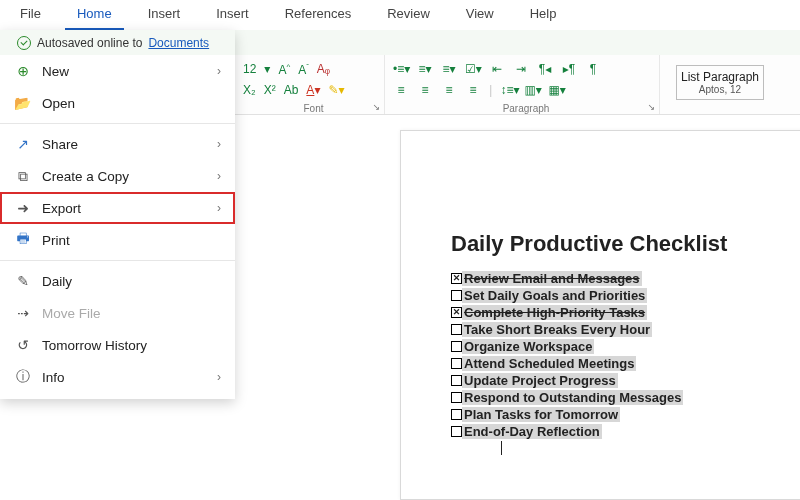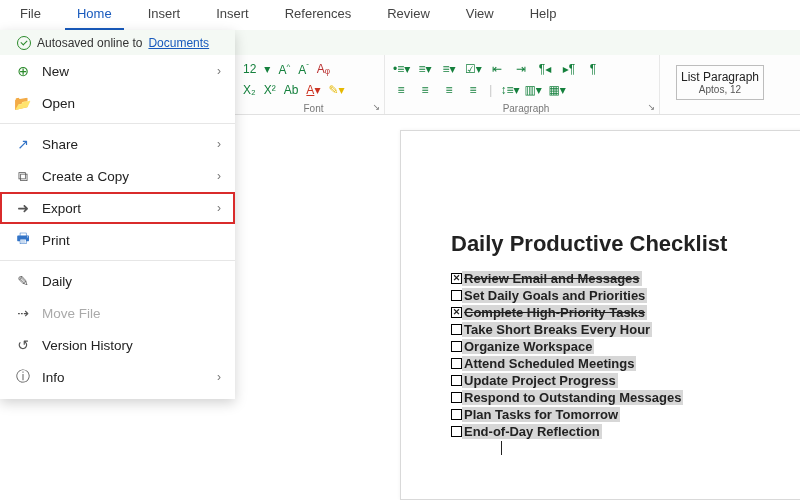--- a/index.html
+++ b/index.html
@@ -178,21 +178,21 @@
         <span>Daily</span>
         <span class="spacer"></span>
       </div>
       <div class="file-item muted">
         <span class="mi">⇢</span>
         <span>Move File</span>
         <span class="spacer"></span>
       </div>
       <div class="file-item">
         <span class="mi">↺</span>
-        <span>Version History</span>
+        <span>Tomorrow History</span>
         <span class="spacer"></span>
       </div>
       <div class="file-item">
         <span class="mi">ⓘ</span>
         <span>Info</span>
         <span class="spacer"></span>
         <span class="chev">›</span>
       </div>
     </div>
 </div>

